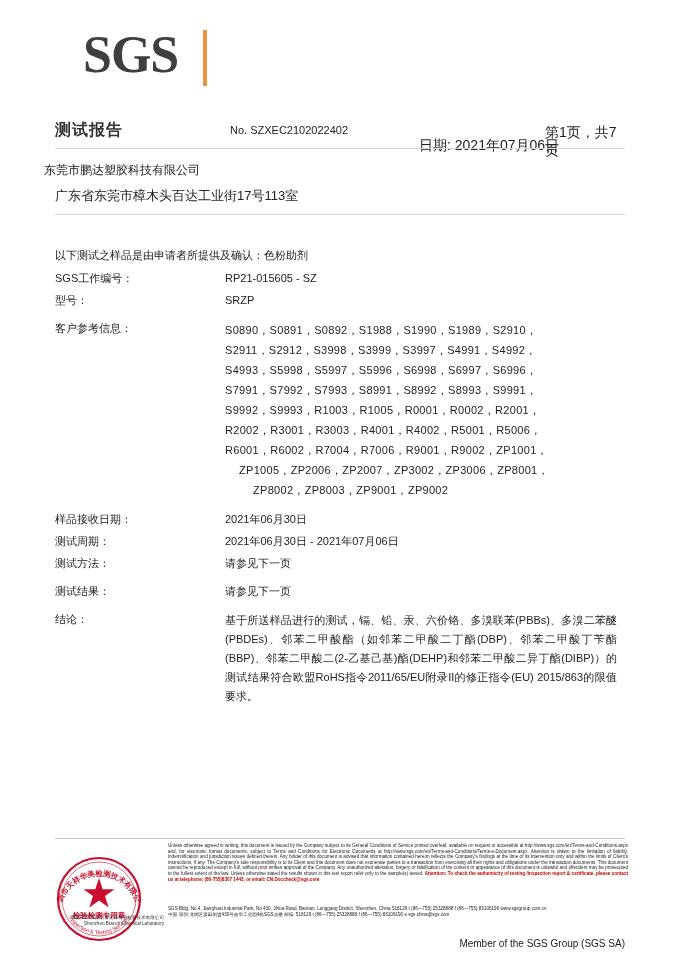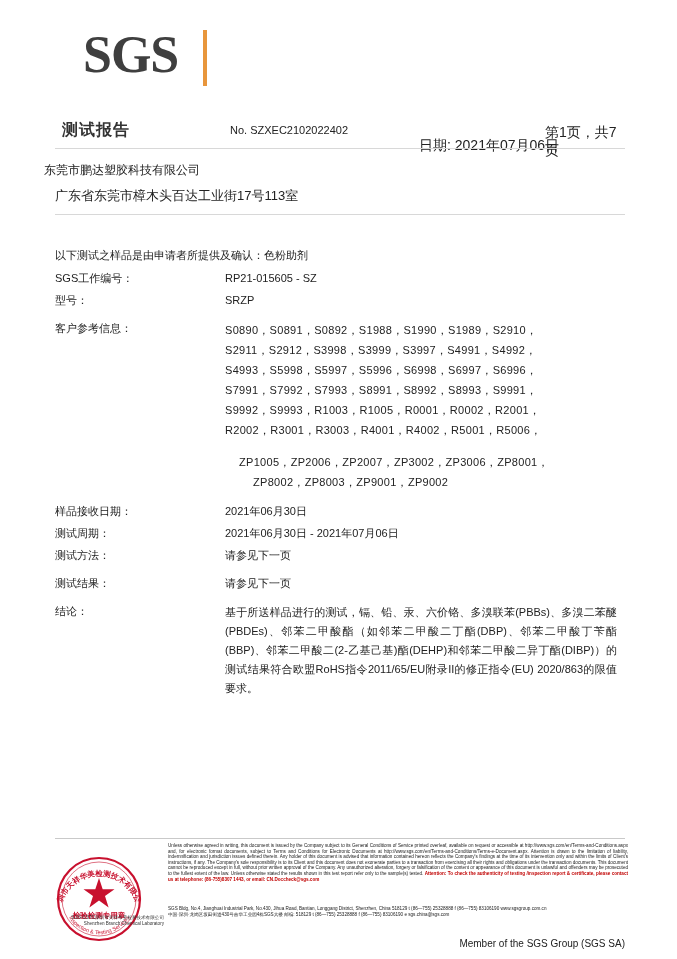--- a/index.html
+++ b/index.html
@@ -56,21 +56,20 @@
     height: 24px;
   }
   .doc-title {
     position: absolute;
     left: 0;
     top: 0;
     font-size: 16px;
     font-weight: bold;
     color: #333;
     letter-spacing: 1px;
-    margin-left: 7px;
   }
   .doc-no {
     position: absolute;
     left: 175px;
     top: 4px;
     font-size: 11px;
     color: #222;
   }
   .doc-date {
     position: absolute;
@@ -154,21 +153,20 @@
   }
   .ref-list {
     line-height: 20px;
   }
   .ref-line {
     white-space: pre;
     letter-spacing: 0.3px;
   }
   .ref-line.indent {
     padding-left: 14px;
-    margin-top: 12px;
   }
   .ref-line.indent2 {
     padding-left: 28px;
   }
 
   .gap-row { margin-top: 11px; }
 
   .conclusion-value {
     line-height: 19px;
     text-align: justify;
@@ -275,20 +273,21 @@
 
     <div class="info-row gap-row">
       <div class="info-label">客户参考信息：</div>
       <div class="info-value ref-list">
         <div class="ref-line">S0890，S0891，S0892，S1988，S1990，S1989，S2910，</div>
         <div class="ref-line">S2911，S2912，S3998，S3999，S3997，S4991，S4992，</div>
         <div class="ref-line">S4993，S5998，S5997，S5996，S6998，S6997，S6996，</div>
         <div class="ref-line">S7991，S7992，S7993，S8991，S8992，S8993，S9991，</div>
         <div class="ref-line">S9992，S9993，R1003，R1005，R0001，R0002，R2001，</div>
         <div class="ref-line">R2002，R3001，R3003，R4001，R4002，R5001，R5006，</div>
+        <div class="ref-line">R6001，R6002，R7004，R7006，R9001，R9002，ZP1001，</div>
         <div class="ref-line indent">ZP1005，ZP2006，ZP2007，ZP3002，ZP3006，ZP8001，</div>
         <div class="ref-line indent2">ZP8002，ZP8003，ZP9001，ZP9002</div>
       </div>
     </div>
 
     <div class="info-row gap-row">
       <div class="info-label">样品接收日期：</div>
       <div class="info-value">2021年06月30日</div>
     </div>
 
@@ -303,21 +302,21 @@
       <div class="info-value">请参见下一页</div>
     </div>
 
     <div class="info-row gap-row">
       <div class="info-label">测试结果：</div>
       <div class="info-value">请参见下一页</div>
     </div>
 
     <div class="info-row gap-row">
       <div class="info-label">结论：</div>
-      <div class="info-value conclusion-value">基于所送样品进行的测试，镉、铅、汞、六价铬、多溴联苯(PBBs)、多溴二苯醚(PBDEs)、邻苯二甲酸酯（如邻苯二甲酸二丁酯(DBP)、邻苯二甲酸丁苄酯(BBP)、邻苯二甲酸二(2-乙基己基)酯(DEHP)和邻苯二甲酸二异丁酯(DIBP)）的测试结果符合欧盟RoHS指令2011/65/EU附录II的修正指令(EU) 2020/863的限值要求。</div>
+      <div class="info-value conclusion-value">基于所送样品进行的测试，镉、铅、汞、六价铬、多溴联苯(PBBs)、多溴二苯醚(PBDEs)、邻苯二甲酸酯（如邻苯二甲酸二丁酯(DBP)、邻苯二甲酸丁苄酯(BBP)、邻苯二甲酸二(2-乙基己基)酯(DEHP)和邻苯二甲酸二异丁酯(DIBP)）的测试结果符合欧盟RoHS指令2011/65/EU附录II的修正指令(EU) 2015/863的限值要求。</div>
     </div>
 
   </div>
 
   <div class="footer-rule"></div>
 
   <div class="stamp">
     <svg width="102" height="102" viewBox="0 0 102 102" xmlns="http://www.w3.org/2000/svg">
       <defs>
         <path id="outerArc" d="M 51,51 m -40,0 a 40,40 0 1,1 80,0 a 40,40 0 1,1 -80,0"></path>

